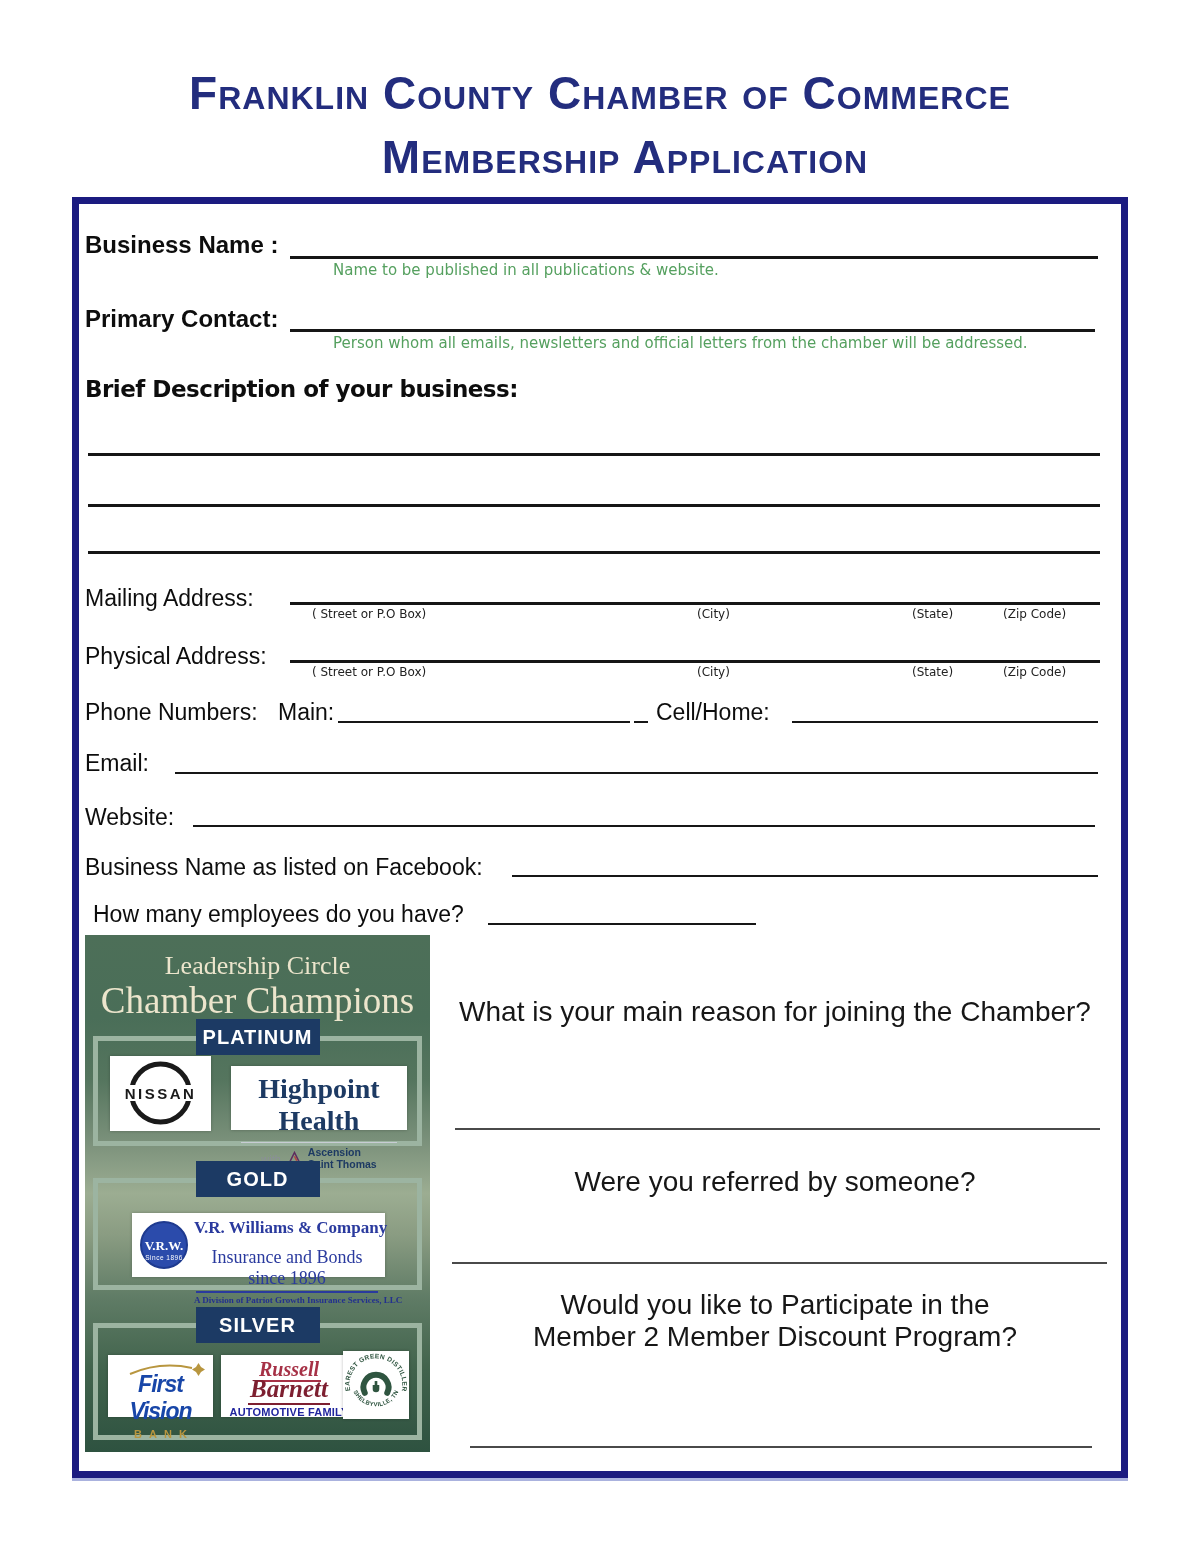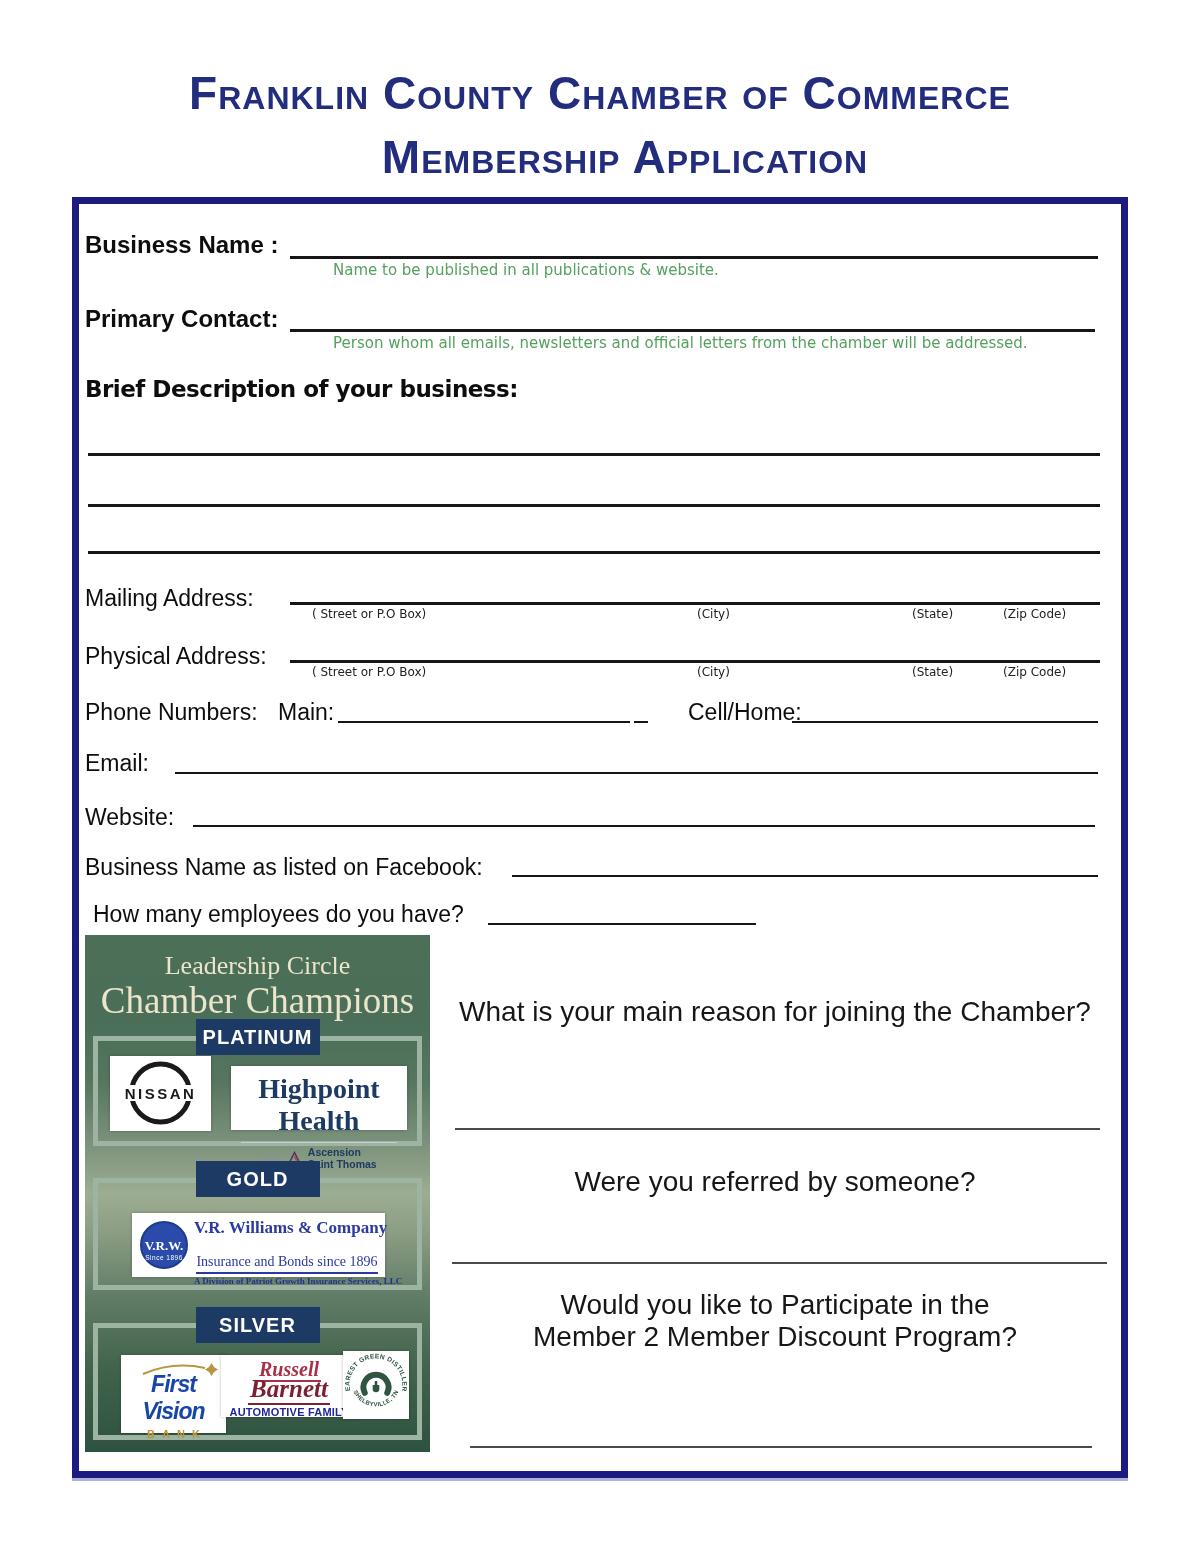--- a/index.html
+++ b/index.html
@@ -57,21 +57,21 @@
   .hp-with { font-size:11px; color:#8a8f98; }
   .hp-asc  { font-size:10.5px; font-weight:bold; color:#1d3a63; line-height:1.1; text-align:left; }
 
   
   .vrw-badge { position:absolute; left:8px; top:8px; width:48px; height:48px; border-radius:50%;
                background:#2b4bab; border:2px solid #1e3a8f; color:#fff; text-align:center; }
   .vrw-vrw { font-family:"Liberation Serif", serif; font-weight:bold; font-size:13px; margin-top:15px; }
   .vrw-since { font-size:6.5px; letter-spacing:0.5px; }
   .vrw-text { position:absolute; left:62px; top:5px; width:186px; text-align:center; color:#2a3a9e; }
   .vrw-name { font-family:"Liberation Serif", serif; font-weight:bold; font-size:17px; white-space:nowrap; }
-  .vrw-tag  { font-family:"Liberation Serif", serif; font-size:14px; margin-top:16px; }
+  .vrw-tag  { font-family:"Liberation Serif", serif; font-size:18px; margin-top:9px; }
   .vrw-rule { border-top:2px solid #2a3a9e; margin:2px 2px 2px 2px; }
   .vrw-div  { font-family:"Liberation Serif", serif; font-weight:bold; font-size:9px; white-space:nowrap; color:#23308f; }
 
   
   .fv-name { font-size:23px; font-weight:bold; font-style:italic; color:#1846a8;
              text-align:center; margin-top:16px; letter-spacing:-1px; }
   .fv-bank { font-size:11px; font-weight:bold; color:#b8963f; text-align:center;
              letter-spacing:7px; margin-top:3px; text-indent:7px; }
 
   
@@ -117,21 +117,21 @@
   <div class="abs fline3" style="left:290px; top:660px; width:810px;"></div>
   <div class="abs sub" style="left:312px; top:665px;">( Street or P.O Box)</div>
   <div class="abs sub" style="left:697px; top:665px;">(City)</div>
   <div class="abs sub" style="left:912px; top:665px;">(State)</div>
   <div class="abs sub" style="left:1003px; top:665px;">(Zip Code)</div>
 
   <div class="abs lbl" style="left:85px; top:699px;">Phone Numbers:</div>
   <div class="abs lbl" style="left:278px; top:699px;">Main:</div>
   <div class="abs fline" style="left:338px; top:721px; width:292px;"></div>
   <div class="abs fline" style="left:634px; top:721px; width:14px;"></div>
-  <div class="abs lbl" style="left:656px; top:699px;margin-left:32px;">Cell/Home:</div>
+  <div class="abs lbl" style="left:656px; top:699px;">Cell/Home:</div>
   <div class="abs fline" style="left:792px; top:721px; width:306px;"></div>
 
   <div class="abs lbl" style="left:85px; top:750px;">Email:</div>
   <div class="abs fline" style="left:175px; top:772px; width:923px;"></div>
 
   <div class="abs lbl" style="left:85px; top:804px;">Website:</div>
   <div class="abs fline" style="left:193px; top:825px; width:902px;"></div>
 
   <div class="abs lbl" style="left:85px; top:854px;">Business Name as listed on Facebook:</div>
   <div class="abs fline" style="left:512px; top:875px; width:586px;"></div>
@@ -182,21 +182,21 @@
         <div class="vrw-name">V.R. Williams &amp; Company</div>
         <div class="vrw-tag">Insurance and Bonds since 1896</div>
         <div class="vrw-rule"></div>
         <div class="vrw-div">A Division of Patriot Growth Insurance Services, LLC</div>
       </div>
     </div>
 
     <div class="tier" style="top:372px;">SILVER</div>
     <div class="frame" style="top:388px; height:117px;"></div>
 
-    <div class="card" style="left:36px; top:420px; width:105px; height:78px;">
+    <div class="card" style="left:23px; top:420px; width:105px; height:62px;">
       <svg width="105" height="20" viewBox="0 0 105 20" style="position:absolute; left:0; top:2px;">
         <path d="M 22 17 Q 52 4 84 11" fill="none" stroke="#b8963f" stroke-width="2"></path>
         <path d="M 88 10 l 2.5 -4 l 2.5 4 l 4 2.5 l -4 2.5 l -2.5 4 l -2.5 -4 l -4 -2.5 Z" fill="#b8963f"></path>
       </svg>
       <div class="fv-name">First Vision</div>
       <div class="fv-bank">BANK</div>
     </div>
 
     <div class="card rb" style="left:136px; top:420px; width:136px; height:62px;">
       <div><span class="rb1">Russell</span></div>

